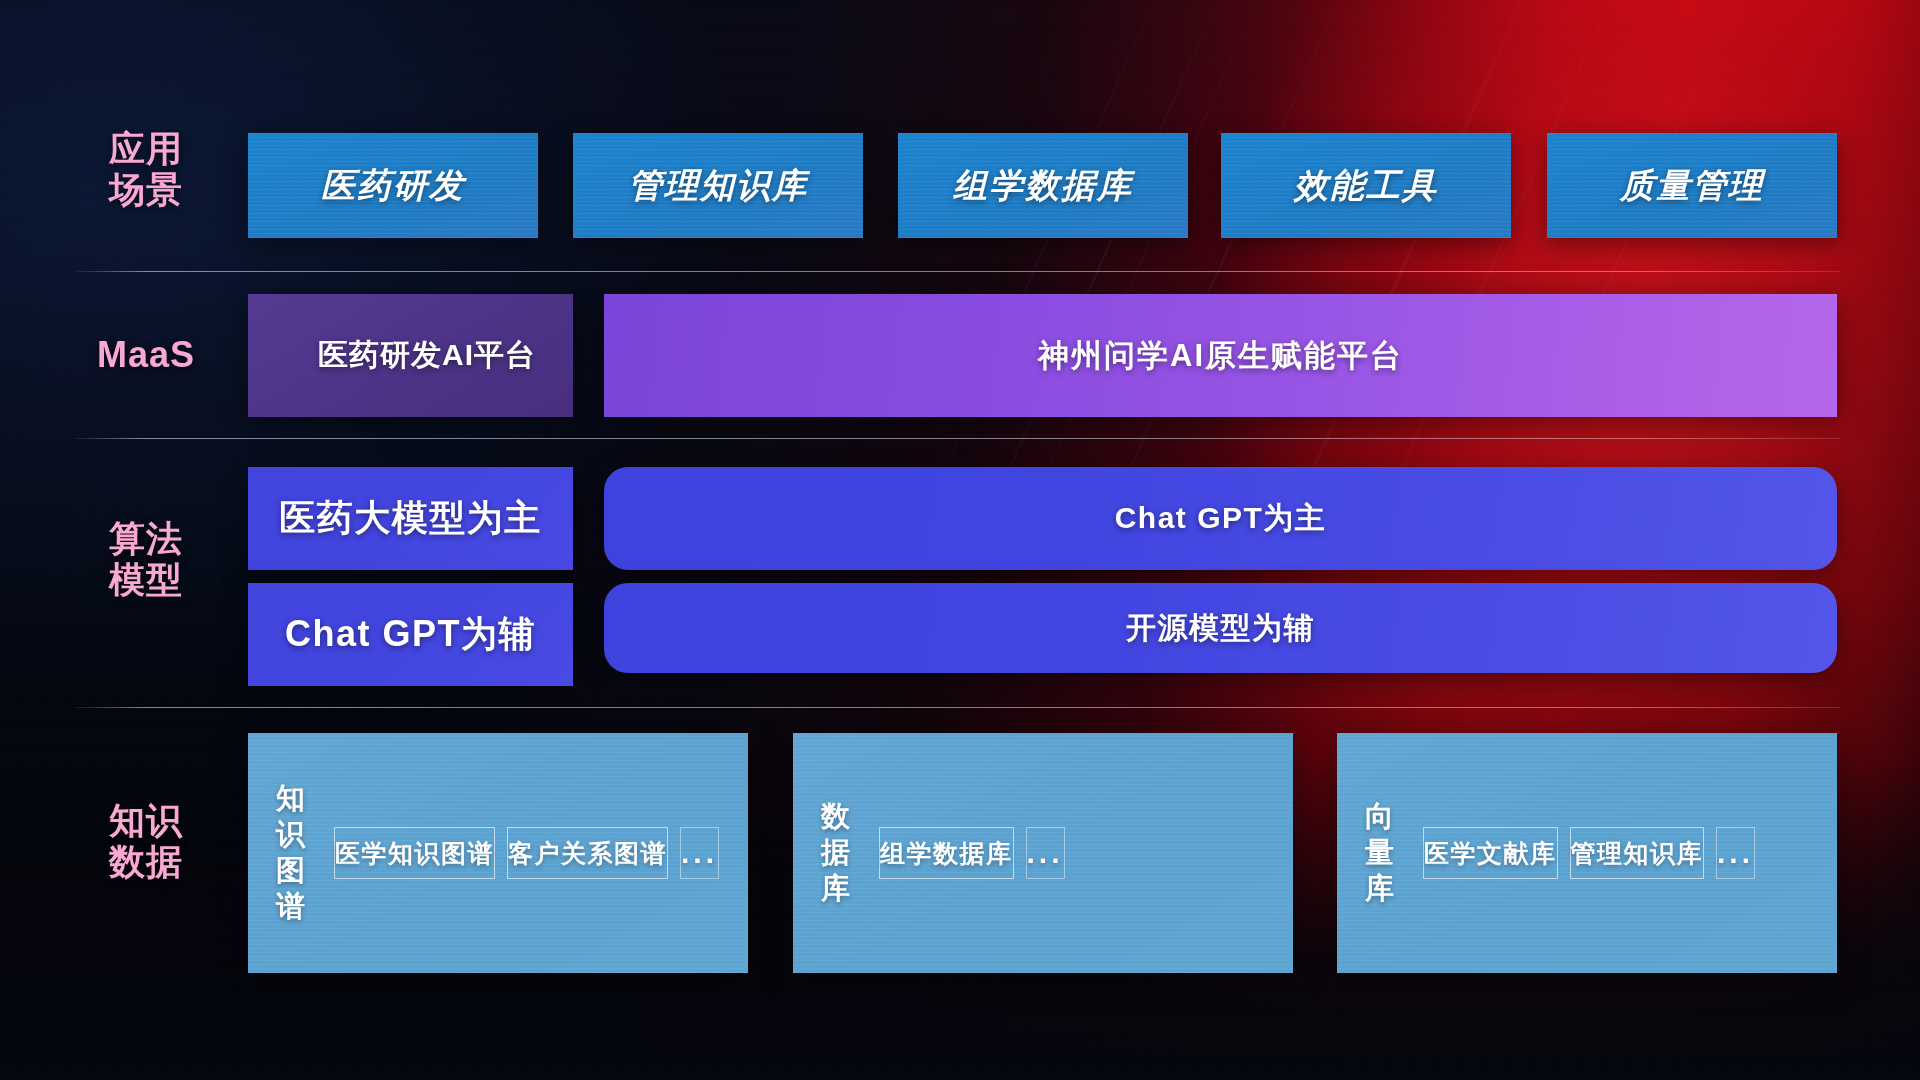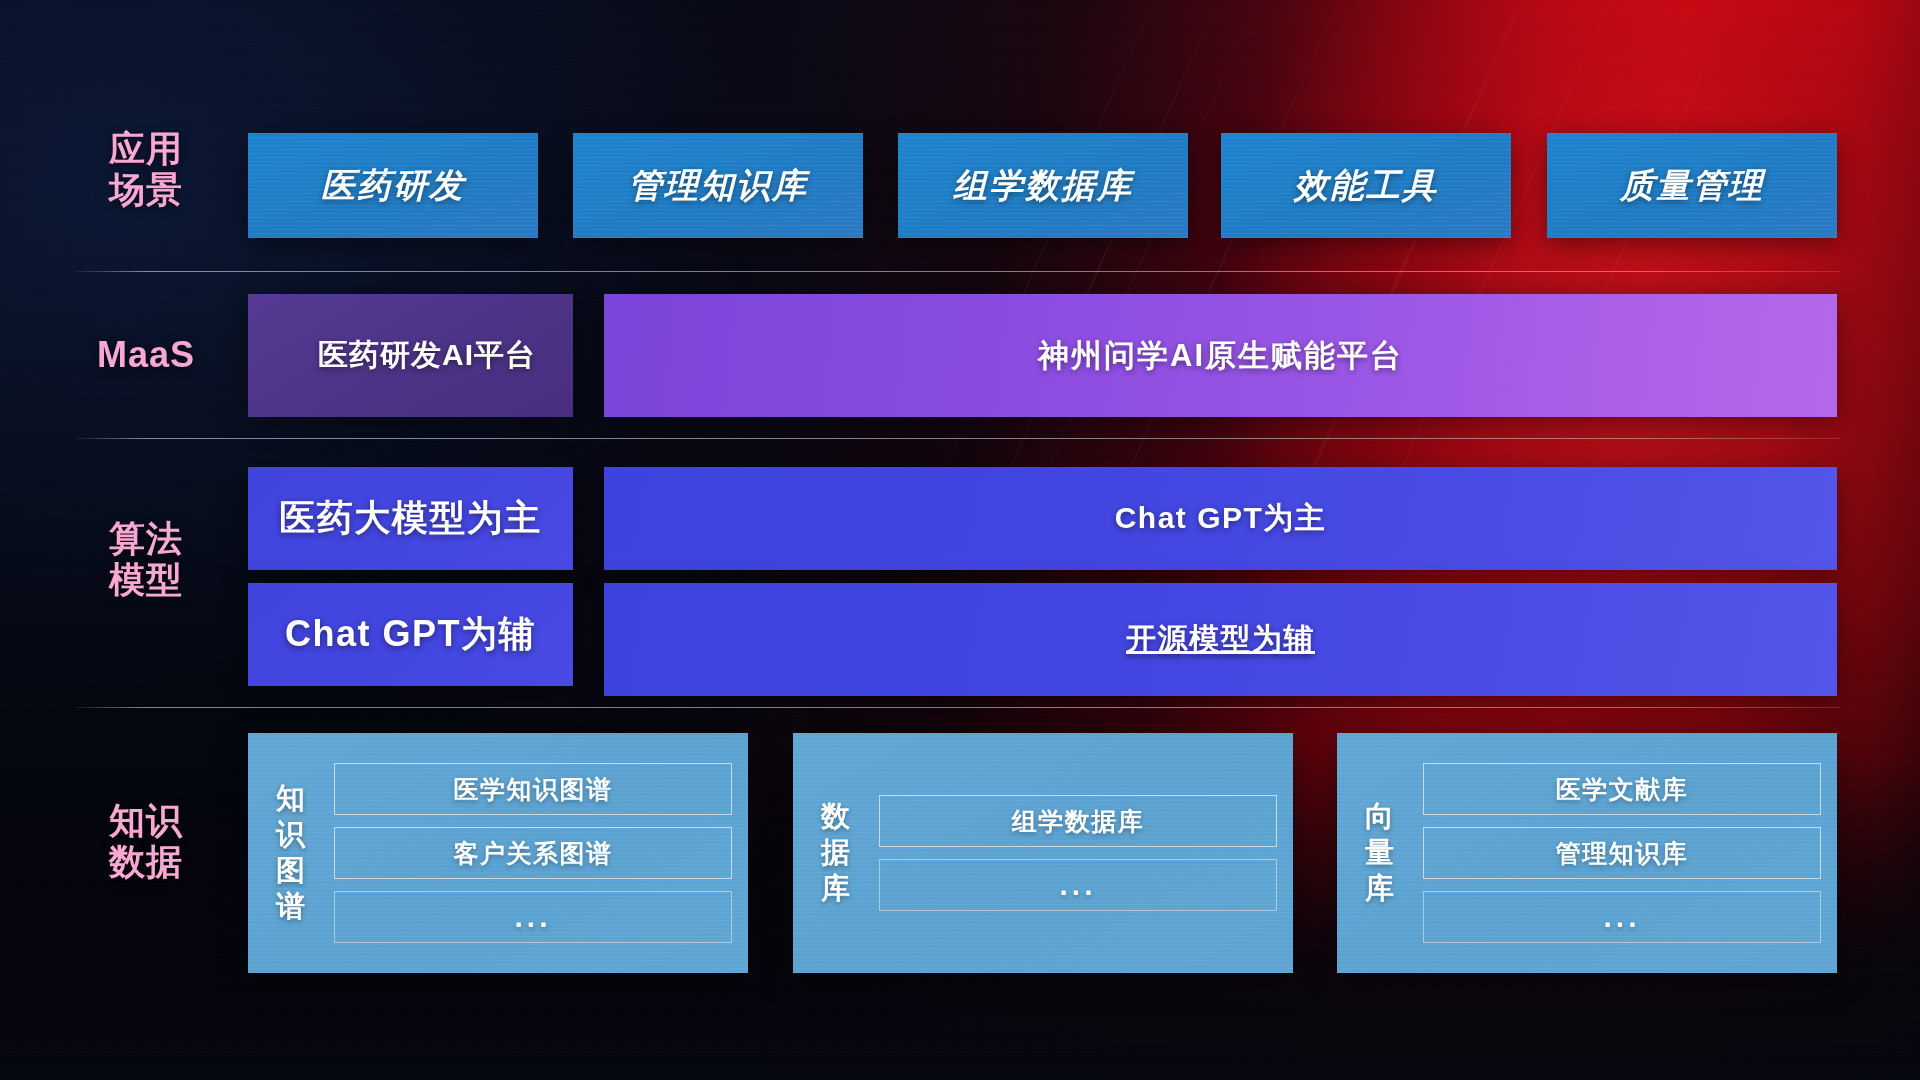--- a/index.html
+++ b/index.html
@@ -110,20 +110,21 @@
   
   .algo-card {
     background:linear-gradient(140deg,#4144dd 0%, #4246df 50%, #4a4ae4 100%);
     font-size:36px; letter-spacing:1.5px;
     box-shadow:0 6px 26px rgba(0,0,0,.4);
   }
   .algo-wide {
     background:linear-gradient(100deg,#3f43dd 0%, #4246e0 40%, #4a4ce4 72%, #5356e8 100%);
     font-size:30px; letter-spacing:1.5px;
     box-shadow:0 6px 26px rgba(0,0,0,.4);
+    border-radius:24px;
   }
 
   
   .kd-group {
     position:absolute;
     background:linear-gradient(150deg,#61a7d4 0%, #5ba2d1 50%, #5ea5d3 100%);
     display:flex; align-items:center;
     box-shadow:0 8px 30px rgba(0,0,0,.45);
     padding:14px 16px 14px 0;
   }
@@ -133,21 +134,21 @@
   }
   .kd-vlabel {
     width:86px; flex:0 0 86px;
     color:#fff; font-weight:bold; font-size:29px; line-height:1.24;
     text-align:center; letter-spacing:1px;
     display:flex; align-items:center; justify-content:center;
     text-shadow:0 2px 5px rgba(0,0,0,.35);
     position:relative; z-index:2;
   }
   .kd-vlabel span { display:block; }
-  .kd-items { flex:1; display:flex; flex-direction:column; gap:12px; position:relative; z-index:2; }
+  .kd-items { flex:1; display:flex; flex-direction:row; gap:12px; position:relative; z-index:2; }
   .kd-item {
     height:52px; border:1px solid rgba(255,255,255,.62);
     display:flex; align-items:center; justify-content:center;
     color:#fff; font-weight:bold; font-size:25px; letter-spacing:1.5px;
     text-shadow:0 2px 5px rgba(0,0,0,.3);
   }
   .kd-item.dots { font-size:30px; letter-spacing:4px; border-color:rgba(255,255,255,.45); }
 </style>
 </head>
 <body>
@@ -197,21 +198,21 @@
 
   <div class="row-label" style="left:78px; top:518px; width:136px; font-size:36px;">
     <div>算法</div>
     <div>模型</div>
   </div>
 
   <div class="card algo-card" style="left:248px; top:467px; width:325px; height:103px;">医药大模型为主</div>
   <div class="card algo-wide" style="left:604px; top:467px; width:1233px; height:103px;">Chat GPT为主</div>
 
   <div class="card algo-card" style="left:248px; top:583px; width:325px; height:103px;">Chat GPT为辅</div>
-  <div class="card algo-wide" style="left:604px; top:583px; width:1233px; height:113px;text-decoration:underline;">开源模型为辅</div>
+  <div class="card algo-wide" style="left:604px; top:583px; width:1233px; height:90px;">开源模型为辅</div>
 
   <div class="divider" style="left:75px; top:707px; width:1765px;"></div>
 
   <div class="row-label" style="left:78px; top:800px; width:136px; font-size:36px;">
     <div>知识</div>
     <div>数据</div>
   </div>
 
   <div class="kd-group" style="left:248px; top:733px; width:500px; height:240px;">
     <div class="kd-vlabel">

